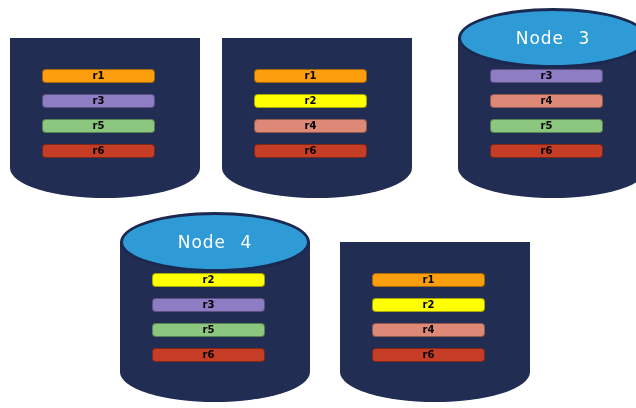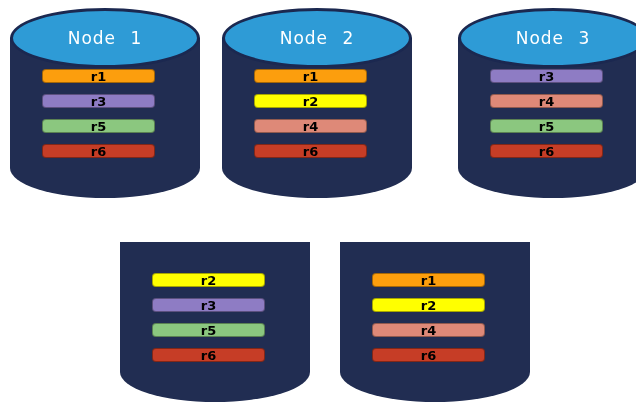--- a/index.html
+++ b/index.html
@@ -81,57 +81,51 @@
     height: 14px;
     box-sizing: border-box;
     border: 1px solid rgba(0,0,0,0.35);
     border-radius: 4px;
     display: flex;
     align-items: center;
     justify-content: center;
   }
   .bar-label {
     color: var(--bar-text, #000000);
-    font-size: 13px;
+    font-size: 10px;
     font-weight: bold;
     line-height: 1;
   }
 </style>
 </head>
 <body>
 
 <div class="canvas">
   <div class="cylinder pos-0">
     <div class="cyl-bottom"></div>
     <div class="cyl-body"></div>
-    <div class="cyl-top">
-      <span class="node-label">Node 1</span>
-    </div>
     <div class="bars">
         <div class="bar" style="background: rgb(252, 158, 13);">
           <span class="bar-label">r1</span>
         </div>
         <div class="bar" style="background: rgb(142, 124, 196);">
           <span class="bar-label">r3</span>
         </div>
         <div class="bar" style="background: rgb(139, 199, 127);">
           <span class="bar-label">r5</span>
         </div>
         <div class="bar" style="background: rgb(198, 61, 38);">
           <span class="bar-label">r6</span>
         </div>
       </div>
   </div>
 
   <div class="cylinder pos-1">
     <div class="cyl-bottom"></div>
     <div class="cyl-body"></div>
-    <div class="cyl-top">
-      <span class="node-label">Node 2</span>
-    </div>
     <div class="bars">
         <div class="bar" style="background: rgb(252, 158, 13);">
           <span class="bar-label">r1</span>
         </div>
         <div class="bar" style="background: rgb(255, 255, 0);">
           <span class="bar-label">r2</span>
         </div>
         <div class="bar" style="background: rgb(222, 137, 120);">
           <span class="bar-label">r4</span>
         </div>
@@ -159,20 +153,23 @@
         </div>
         <div class="bar" style="background: rgb(198, 61, 38);">
           <span class="bar-label">r6</span>
         </div>
       </div>
   </div>
 
   <div class="cylinder pos-3">
     <div class="cyl-bottom"></div>
     <div class="cyl-body"></div>
+    <div class="cyl-top">
+      <span class="node-label">Node 4</span>
+    </div>
     <div class="bars">
         <div class="bar" style="background: rgb(255, 255, 0);">
           <span class="bar-label">r2</span>
         </div>
         <div class="bar" style="background: rgb(142, 124, 196);">
           <span class="bar-label">r3</span>
         </div>
         <div class="bar" style="background: rgb(139, 199, 127);">
           <span class="bar-label">r5</span>
         </div>

